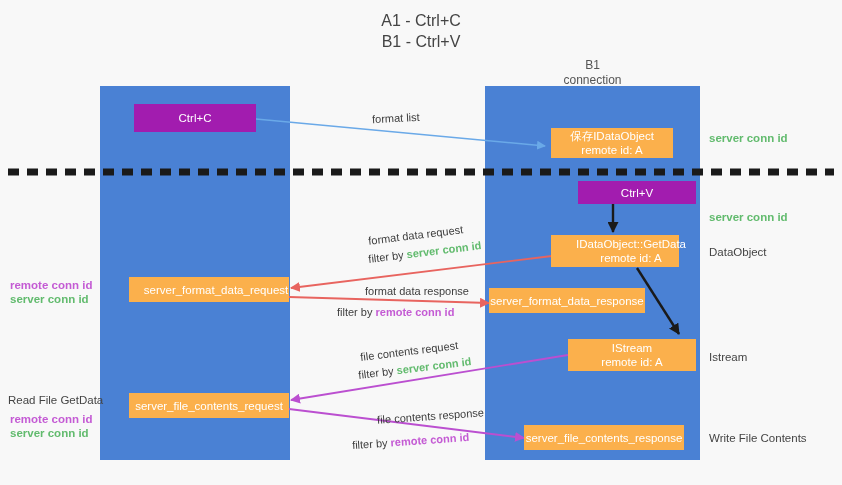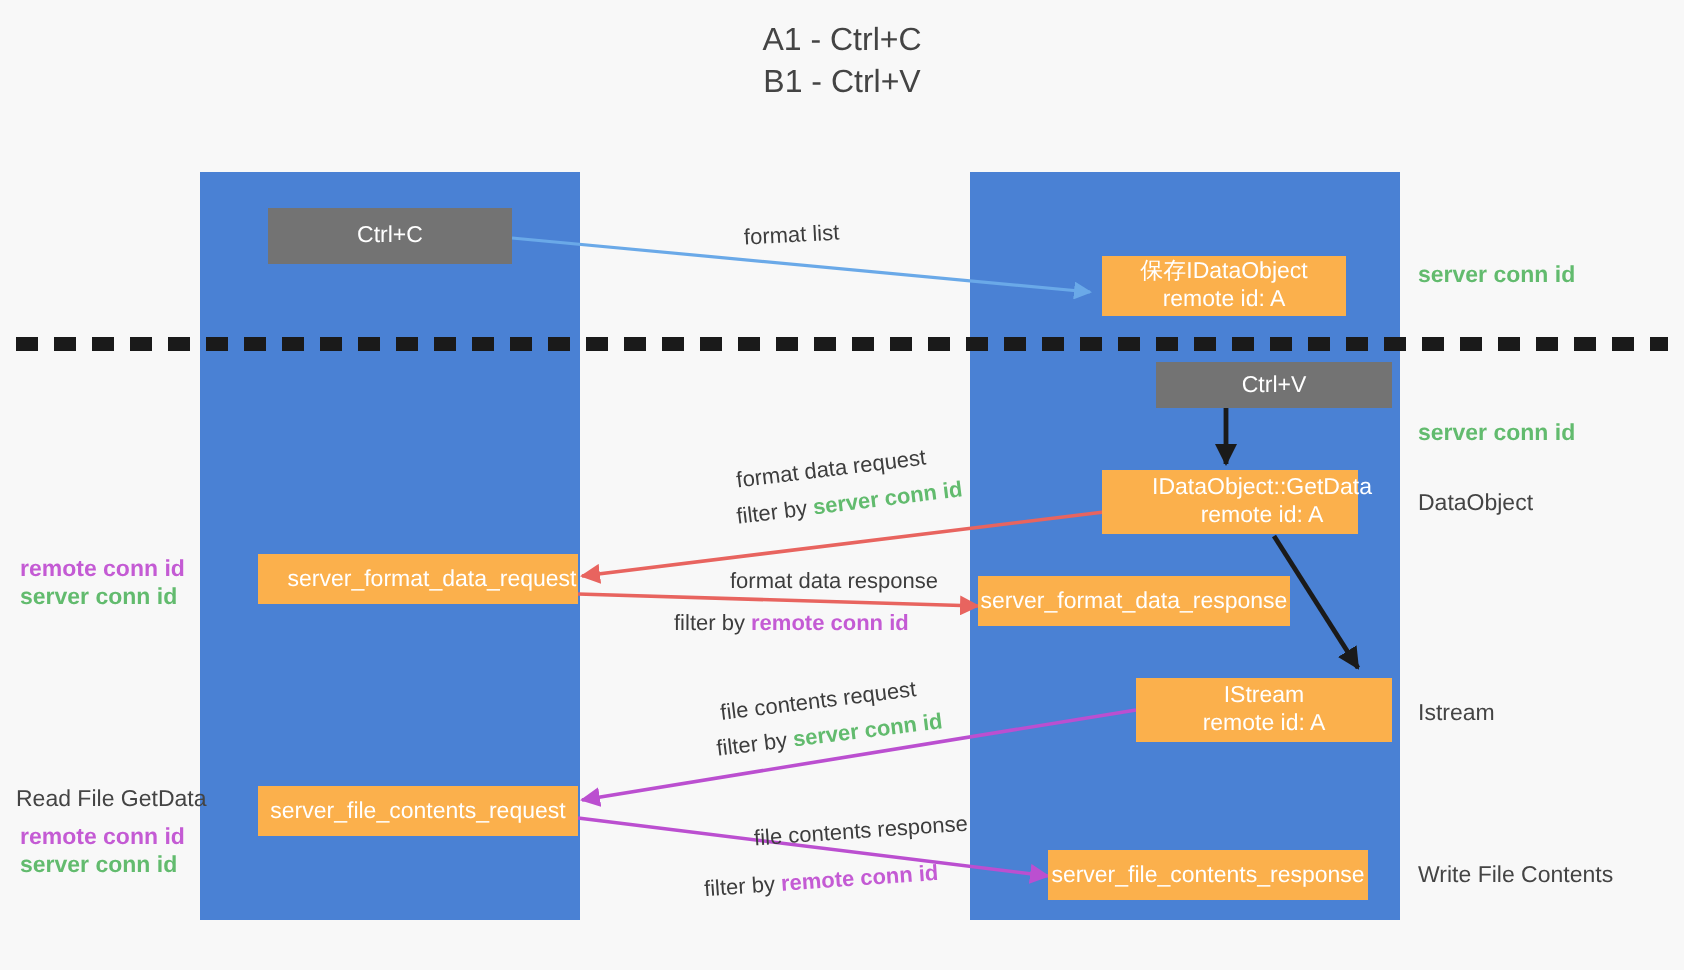--- a/index.html
+++ b/index.html
@@ -24,21 +24,21 @@
   }
 
   .lane{position:absolute;background:#4a81d4;}
 
   .box{
     position:absolute;display:flex;align-items:center;justify-content:center;
     flex-direction:column;color:#ffffff;font-size:11.5px;line-height:14px;
     text-align:center;box-sizing:border-box;
   }
   .box.orange{background:#fbb04c;}
-  .box.green{background:#737373;}
+  .box.green{background:#a21caf;}
 
   .side-label{position:absolute;font-size:11.5px;line-height:15px;}
   .green-t{color:#62bb6e;font-weight:bold;}
   .purple-t{color:#c45bd4;font-weight:bold;}
   .dark-t{color:#444;}
 
   .edge-label{
     position:absolute;font-size:11px;color:#3d3d3d;white-space:nowrap;
     line-height:15px;
   }
@@ -49,20 +49,24 @@
 </head>
 <body>
 
 <div id="stage">
 
   <div class="title">
     <div>A1 - Ctrl+C</div>
     <div>B1 - Ctrl+V</div>
   </div>
 
+  <div class="col-head" style="left:485px;top:58px;width:215px;">
+    <div>B1</div>
+    <div>connection</div>
+  </div>
 
   <div class="lane" style="left:100px;top:86px;width:190px;height:374px;"></div>
   <div class="lane" style="left:485px;top:86px;width:215px;height:374px;"></div>
 
   <svg class="overlay" viewBox="0 0 842 485">
     <defs>
       <marker id="ah-blue" markerWidth="9" markerHeight="9" refX="8" refY="4.5" orient="auto" markerUnits="userSpaceOnUse">
         <path d="M0,0 L9,4.5 L0,9 z" fill="#6aa9e8"></path>
       </marker>
       <marker id="ah-red" markerWidth="10" markerHeight="10" refX="9" refY="5" orient="auto" markerUnits="userSpaceOnUse">

